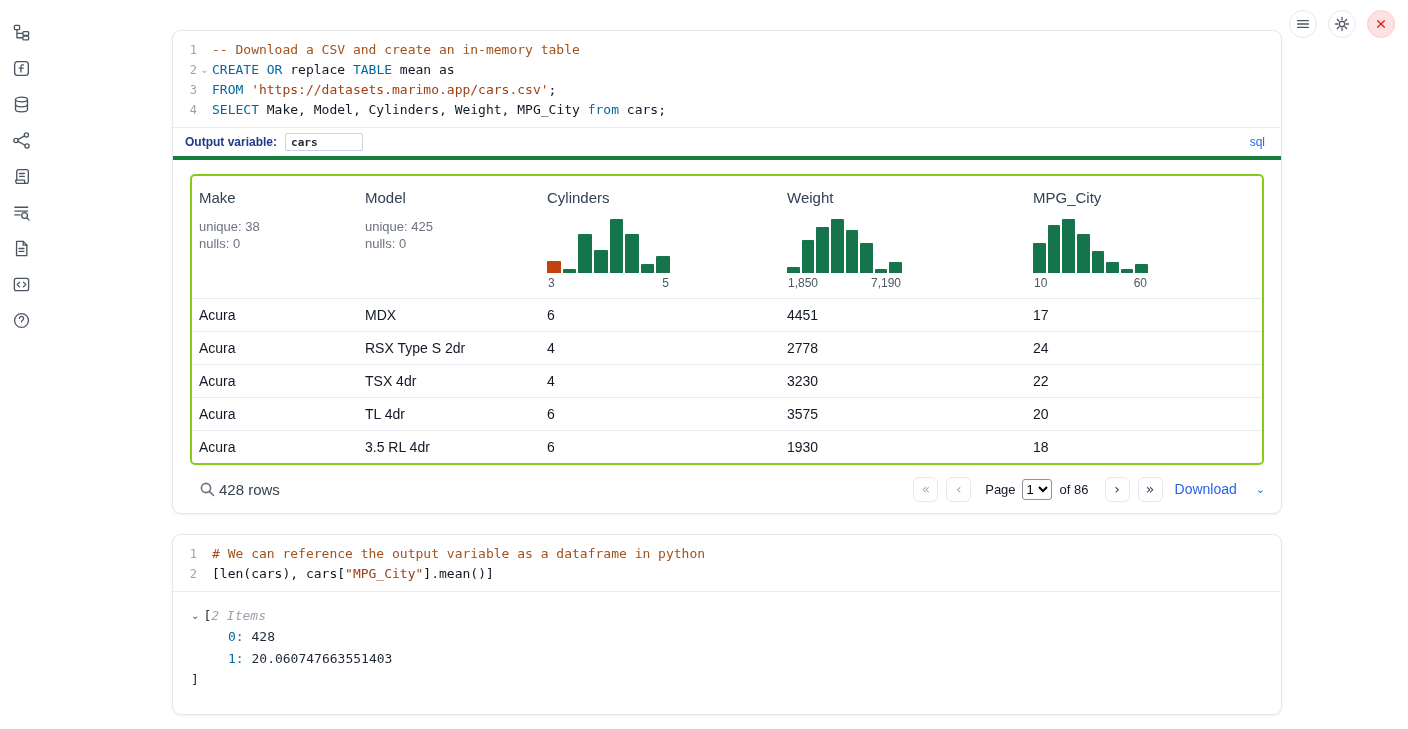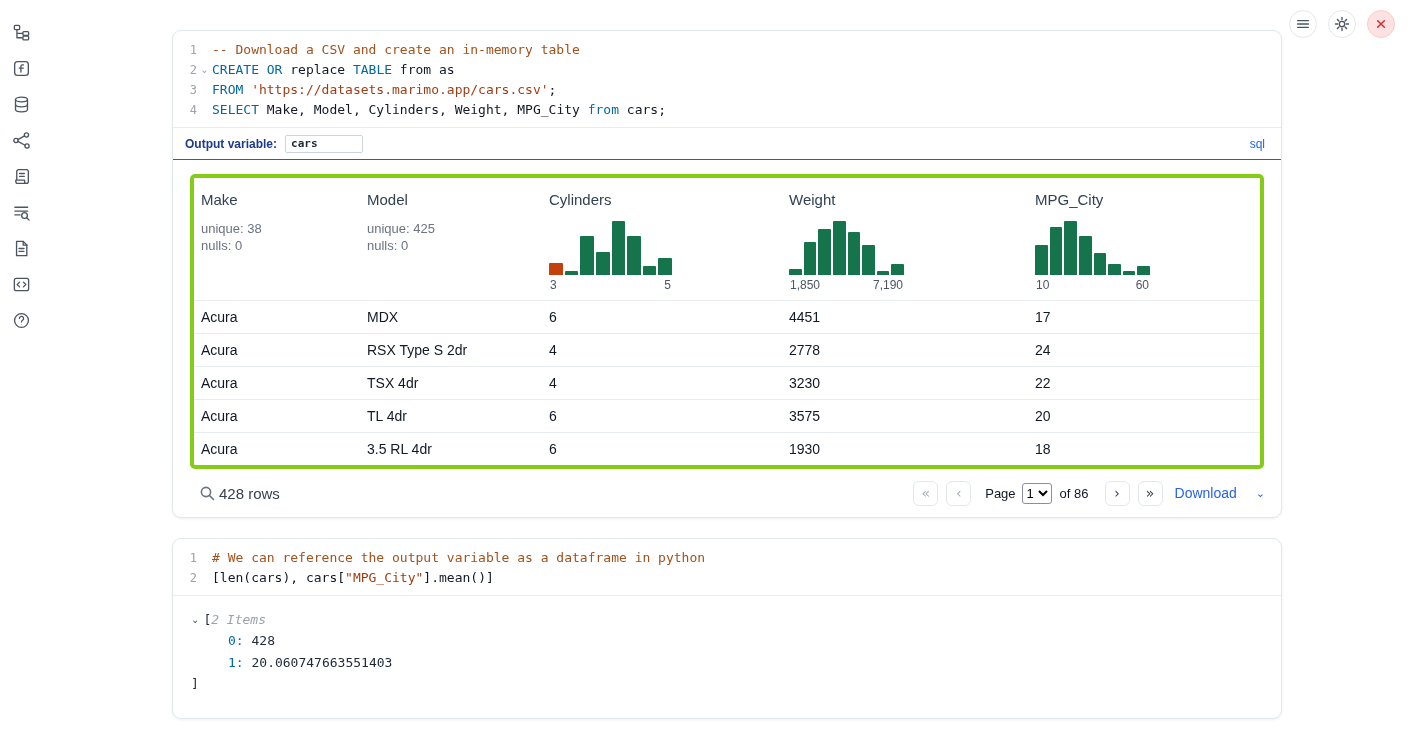--- a/index.html
+++ b/index.html
@@ -29,29 +29,29 @@
   .code-line { display:flex; white-space:pre; font-family:"DejaVu Sans Mono", monospace;
                font-size:13px; line-height:20px; color:#111827; }
   .gutter { flex:none; width:24px; text-align:right; color:#9ca3af; font-size:12px; line-height:20px; }
   .fold { flex:none; width:15px; text-align:center; color:#9ca3af; font-size:10px;
           font-family:"DejaVu Sans", sans-serif; line-height:20px; }
   .tok-kw  { color:#0369a1; }
   .tok-com { color:#a3511d; }
   .tok-str { color:#9f3d12; }
 
   .outvar-row { display:flex; align-items:center; gap:8px; padding:4px 16px 4px 12px;
-                border-bottom:1px solid #15803d; height:32px; }
+                border-bottom:4px solid #15803d; height:32px; }
   .outvar-label { font-size:12px; font-weight:700; color:#1e3a8a; }
   .outvar-input { width:78px; height:18px; border:1px solid #cbd5e1; border-radius:2px;
                   font:700 11px "DejaVu Sans Mono", monospace; color:#1f2937; padding:0 5px; }
   .lang-badge { margin-left:auto; font-size:12px; color:#2563eb; }
 
   
   .table-wrap { padding:14px 17px 0; }
-  .table-border { width:1074px; border:4px solid #84cc16; border-radius:5px; overflow:hidden; }
+  .table-border { width:1074px; border:2px solid #84cc16; border-radius:5px; overflow:hidden; }
   table.data-table { width:100%; border-collapse:separate; border-spacing:0; table-layout:fixed; }
   th { vertical-align:top; text-align:left; padding:13px 0 0 7px; height:122px; position:relative;
        font-weight:400; font-size:15px; color:#334155; cursor:pointer; }
   .col-stats { margin-top:12px; font-size:13px; color:#6b7280; line-height:17px; }
   .hist-wrap { position:absolute; left:7px; bottom:8px; }
   .hist { display:flex; align-items:flex-end; gap:2px; height:54px; }
   .hist-bar { flex:1; background:#16744c; border-radius:1px 1px 0 0; min-height:2px; }
   .hist-bar.hl { background:#c2410c; }
   .hist-labels { display:flex; justify-content:space-between; font-size:12px; color:#4b5563; margin-top:3px; padding:0 1px; }
   td { border-top:1px solid #e8ecf1; font-size:14px; color:#111827; padding:0 0 0 7px; height:33px; }
@@ -170,21 +170,21 @@
       <path d="M6.3 6.3l7.4 7.4M13.7 6.3l-7.4 7.4"></path>
     </svg>
   </button>
 </div>
 
 <main class="main">
 
   <section class="cell">
     <div class="code-area">
         <div class="code-line"><span class="gutter">1</span><span class="fold"></span><span class="tok-com">-- Download a CSV and create an in-memory table</span></div>
-        <div class="code-line"><span class="gutter">2</span><span class="fold">⌄</span><span class="tok-kw">CREATE</span><span> </span><span class="tok-kw">OR</span><span> replace </span><span class="tok-kw">TABLE</span><span> from as</span></div>
+        <div class="code-line"><span class="gutter">2</span><span class="fold">⌄</span><span class="tok-kw">CREATE</span><span> </span><span class="tok-kw">OR</span><span> replace </span><span class="tok-kw">TABLE</span><span> mean as</span></div>
         <div class="code-line"><span class="gutter">3</span><span class="fold"></span><span class="tok-kw">FROM</span><span> </span><span class="tok-str">'https://datasets.marimo.app/cars.csv'</span><span>;</span></div>
         <div class="code-line"><span class="gutter">4</span><span class="fold"></span><span class="tok-kw">SELECT</span><span> Make, Model, Cylinders, Weight, MPG_City </span><span class="tok-kw">from</span><span> cars;</span></div>
       </div>
 
     <div class="outvar-row">
       <span class="outvar-label">Output variable:</span>
       <input class="outvar-input" type="text" value="cars" style="">
       <span class="lang-badge">sql</span>
     </div>
 

